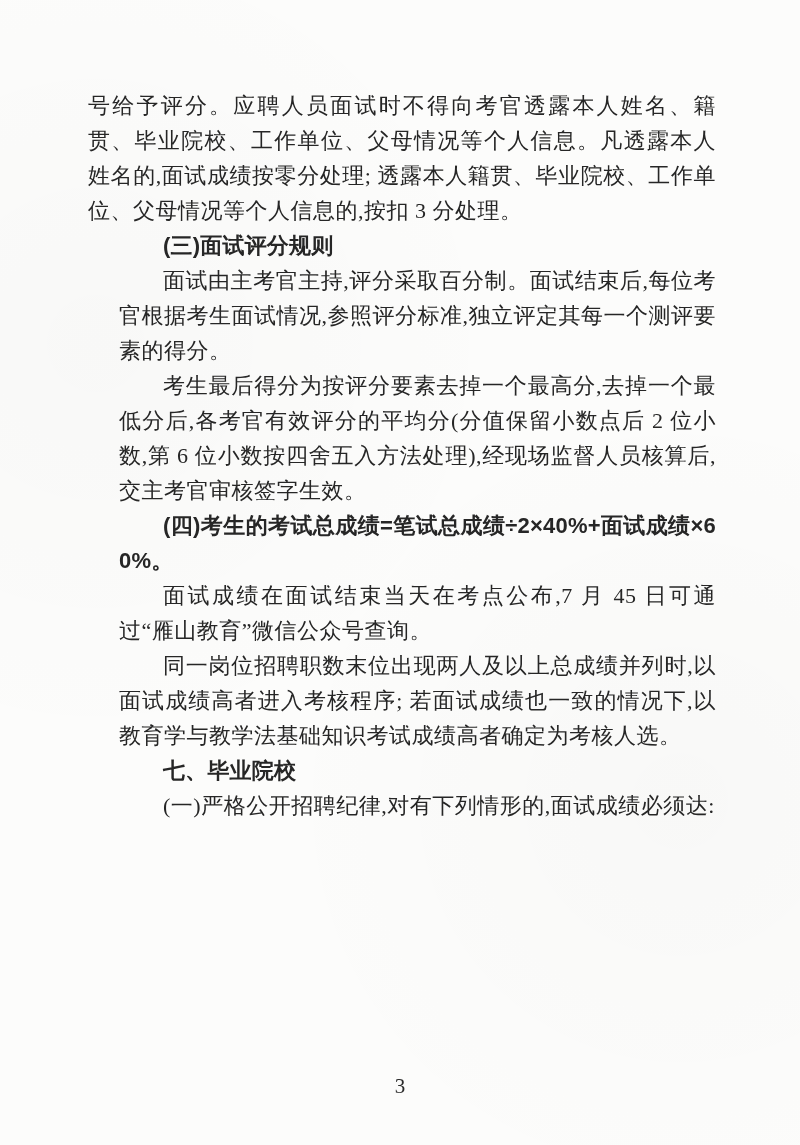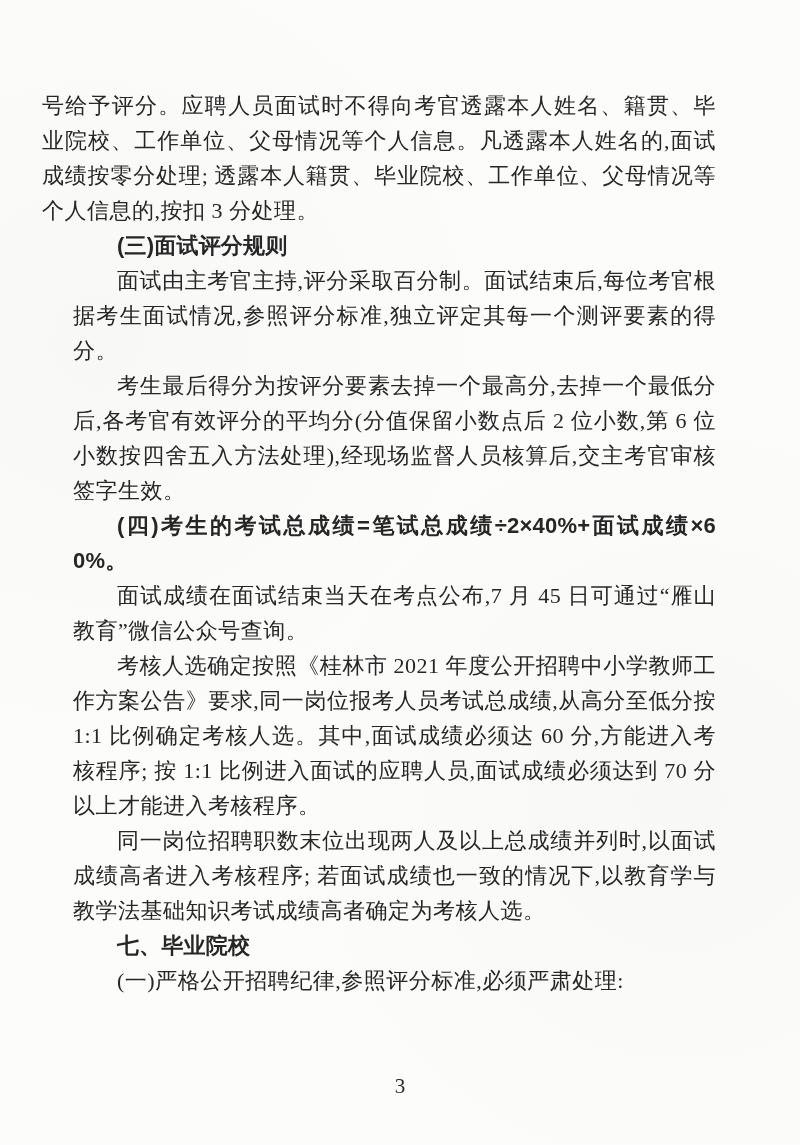--- a/index.html
+++ b/index.html
@@ -12,21 +12,21 @@
     width: 800px;
     height: 1145px;
     background:
       radial-gradient(circle at 12% 30%, rgba(0,0,0,0.015), transparent 40%),
       radial-gradient(circle at 85% 70%, rgba(0,0,0,0.015), transparent 40%),
       #fcfcfb;
     overflow: hidden;
     font-family: "Liberation Serif", serif;
     color: #262626;
     box-sizing: border-box;
-    padding: 88px 84px 0 42px;
+    padding: 88px 84px 0 88px;
   }
   .para {
     margin: 0;
     font-size: 22px;
     line-height: 35px;
     letter-spacing: 0.5px;
     text-align: justify;
     text-justify: inter-character;
     word-break: break-all;
   }
@@ -58,23 +58,22 @@
 
   <p class="para indent">面试由主考官主持,评分采取百分制。面试结束后,每位考官根据考生面试情况,参照评分标准,独立评定其每一个测评要素的得分。</p>
 
   <p class="para indent">考生最后得分为按评分要素去掉一个最高分,去掉一个最低分后,各考官有效评分的平均分(分值保留小数点后 2 位小数,第 6 位小数按四舍五入方法处理),经现场监督人员核算后,交主考官审核签字生效。</p>
 
   <p class="para indent bold">(四)考生的考试总成绩=笔试总成绩÷2×40%+面试成绩×60%。</p>
 
 
   <p class="para indent">面试成绩在面试结束当天在考点公布,7 月 45 日可通过“雁山教育”微信公众号查询。</p>
 
-  <p class="para indent">考核人选确定按照《桂林市 2021 年度公开招聘中小学教师工作方案公告》要求,同一岗位报考人员考试总成绩,从高分至低分按 1:1 比例确定考核人选。其中,面试成绩必须达 60 分,方能进入考核程序; 按 1:1 比例进入面试的应聘人员,面试成绩必须达到 70 分以上才能进入考核程序。</p>
 
   <p class="para indent">同一岗位招聘职数末位出现两人及以上总成绩并列时,以面试成绩高者进入考核程序; 若面试成绩也一致的情况下,以教育学与教学法基础知识考试成绩高者确定为考核人选。</p>
 
   <p class="para indent bold">七、毕业院校</p>
 
-  <p class="para indent">(一)严格公开招聘纪律,参照评分标准,必须严肃处理:</p>
+  <p class="para indent">(一)严格公开招聘纪律,对有下列情形的,面试成绩必须达:</p>
 
 
   <div class="footer">3</div>
 </div>
 
 </body></html>

